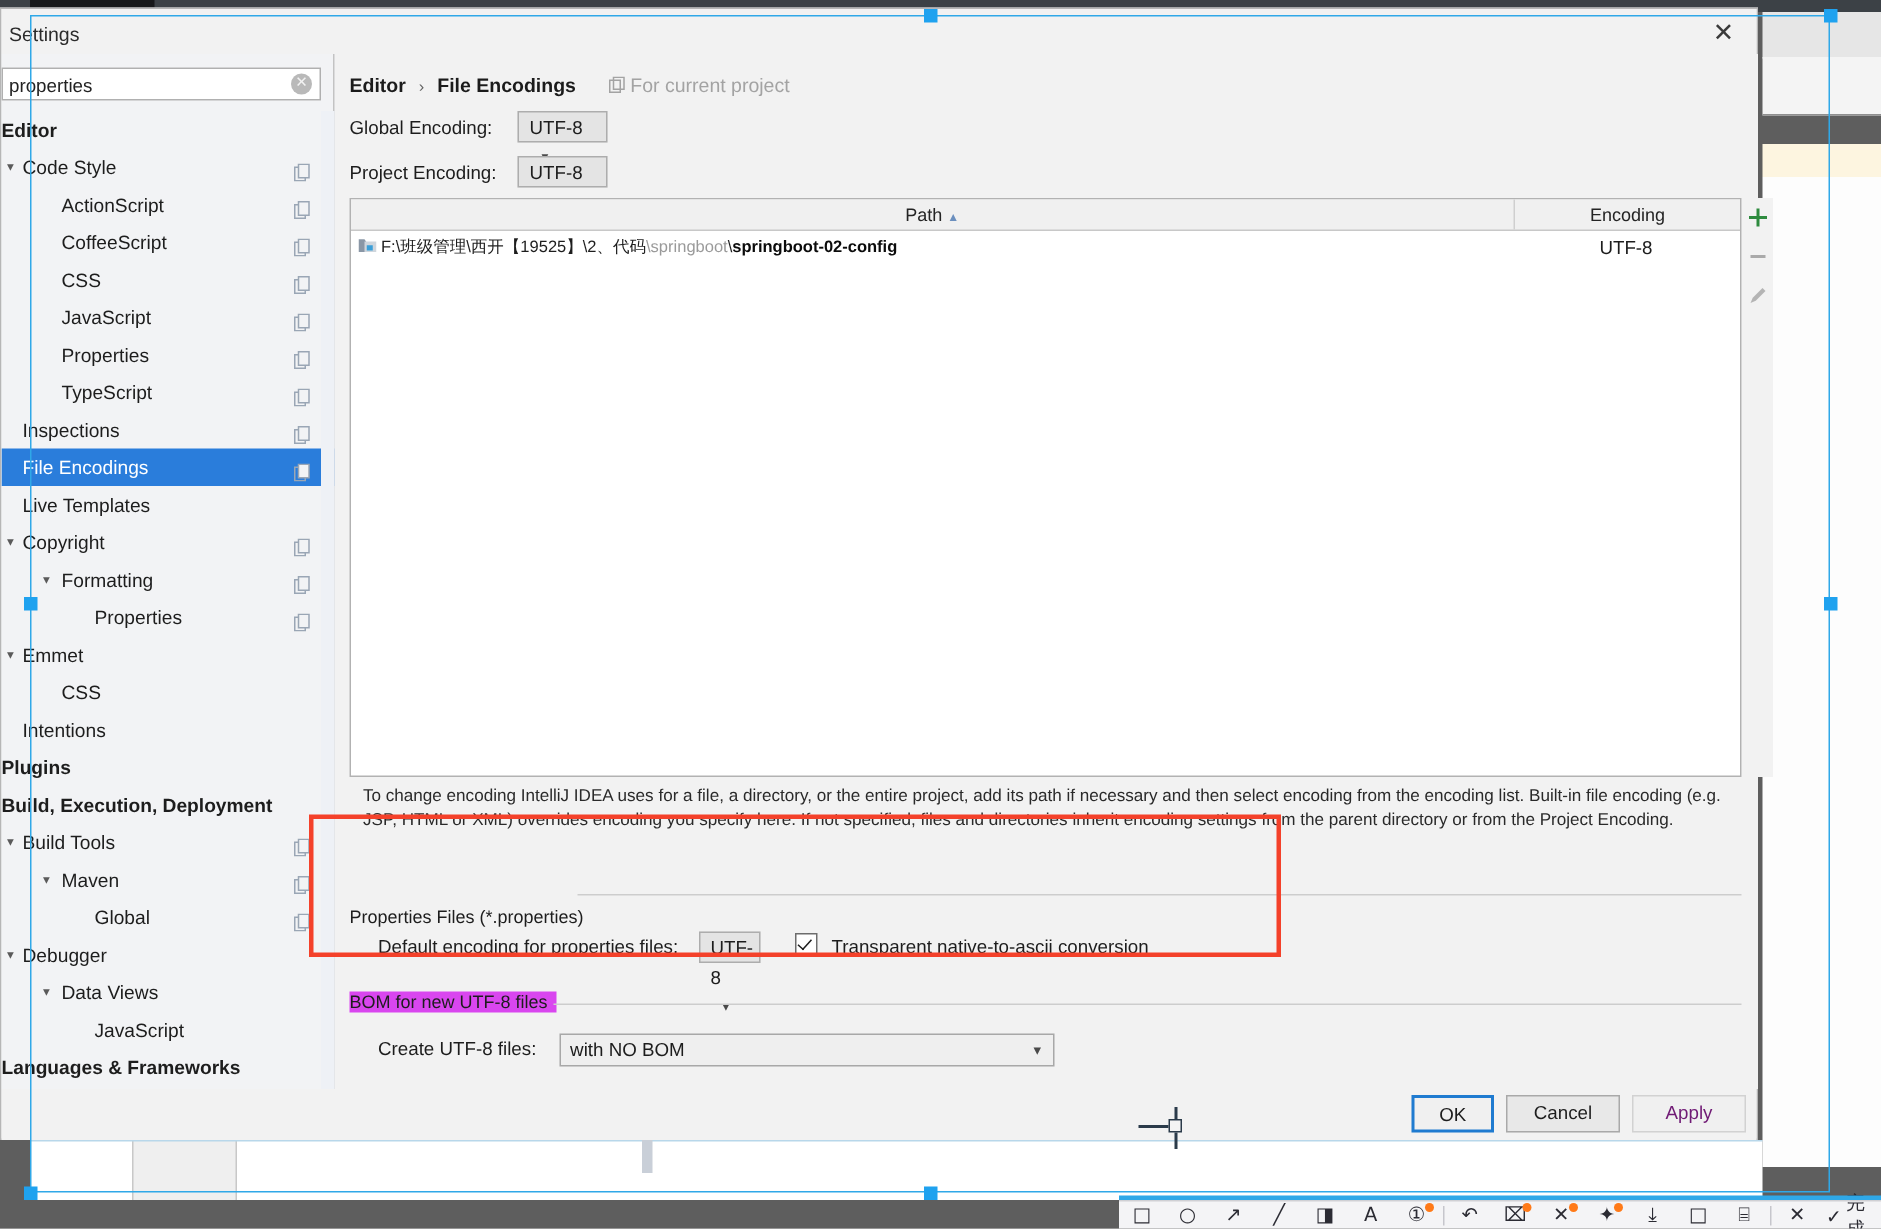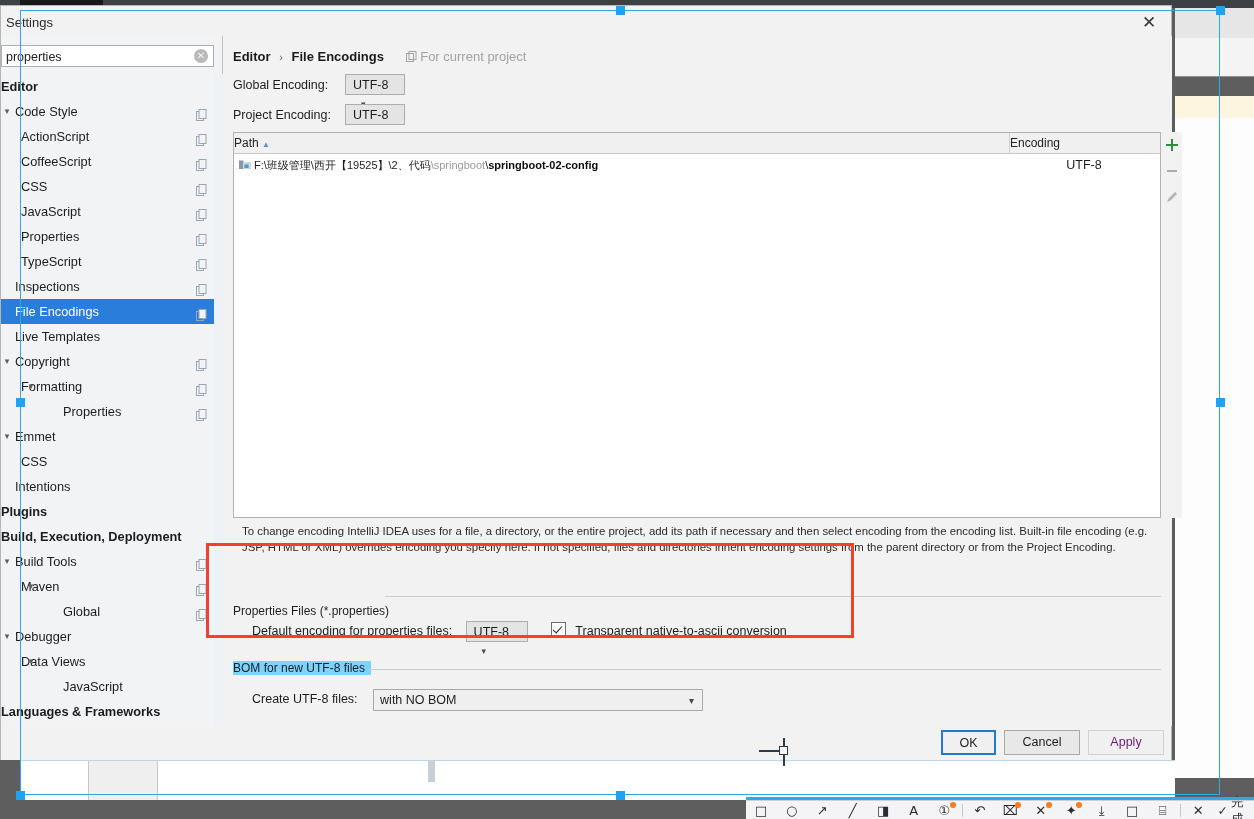--- a/index.html
+++ b/index.html
@@ -42,41 +42,41 @@
   #tree{position:absolute;left:0;top:38px;width:222px;height:652px;overflow:hidden;}
   .trow{position:relative;height:25px;line-height:25px;white-space:nowrap;cursor:pointer;}
   .trow .lbl{font-size:12.8px;color:#1d1d1d;}
   .trow.cat .lbl{font-weight:bold;}
   .trow.sel{background:#2a7ddb;}
   .trow.sel .lbl{color:#ffffff;}
   .trow .arrow{position:absolute;left:0px;top:0;width:12px;text-align:center;color:#5a5a5a;font-size:9px;}
   .trow .copyic{position:absolute;right:16px;top:6px;width:11px;height:12px;}
   .lvl0{padding-left:0px;}
   .lvl1{padding-left:14px;}
-  .lvl2{padding-left:20px;}
+  .lvl2{padding-left:40px;}
   .lvl3{padding-left:62px;}
   #leftscroll{position:absolute;left:213px;top:38px;width:9px;height:652px;background:#eef1f6;}
   #leftthumb{position:absolute;left:214px;top:96px;width:7px;height:612px;background:#c9cfd8;}
 
   
   #rightpane{position:absolute;left:223px;top:30px;width:948px;height:690px;background:#f2f2f2;}
   .crumbs{position:absolute;left:9px;top:13px;font-size:13px;}
   .crumbs b{font-weight:bold;color:#1b1b1b;}
   .crumbs .sep{color:#636363;margin:0 5px;font-size:11px;}
   .crumbs .dim{color:#a3a3a3;margin-left:18px;}
   .formrow{position:absolute;font-size:12.5px;color:#1d1d1d;}
   .combo{display:inline-block;height:21px;line-height:20px;background:#e4e4e4;border:1px solid #adadad;
     box-sizing:border-box;padding:0 4px 0 7px;font-size:12.5px;color:#1d1d1d;cursor:pointer;position:relative;vertical-align:middle;}
   .combo .cv{display:inline-block;}
   .combo .ca{display:inline-block;margin-left:8px;color:#4a4a4a;font-size:9px;position:relative;top:-2px;}
 
   
   #tablewrap{position:absolute;left:9px;top:96px;width:928px;height:386px;background:#ffffff;border:1px solid #b2b2b2;box-sizing:border-box;}
   #thead{height:20px;background:#f0f0f0;border-bottom:1px solid #c8c8c8;position:relative;}
-  #thead .th{position:absolute;top:0;height:20px;line-height:20px;font-size:12px;color:#242424;}
+  #thead .th{position:absolute;top:0;height:20px;line-height:20px;text-align:center;font-size:12px;color:#242424;}
   #thead .div1{position:absolute;left:775px;top:0;width:1px;height:20px;background:#cfcfcf;}
   #tbody{position:relative;}
   .trowd{position:relative;height:22px;line-height:22px;}
   .trowd .pathcell{position:absolute;left:5px;top:0;white-space:nowrap;font-size:11px;}
   .trowd .enccell{position:absolute;left:775px;top:0;width:150px;text-align:center;font-size:12.5px;}
   .foldericon{display:inline-block;width:12px;height:11px;position:relative;top:1px;margin-right:3px;}
   .pgray{color:#9a9a9a;}
   .pblack{color:#1d1d1d;}
   .pbold{color:#0b0b0b;font-weight:bold;}
   #tbtns{position:absolute;left:938px;top:96px;width:20px;height:386px;background:#f2f2f2;}
@@ -87,21 +87,21 @@
   
   #propgroup{position:absolute;left:9px;top:552px;width:928px;height:78px;}
   #propgroup .gtitle{position:absolute;left:0px;top:0px;font-size:12px;color:#1d1d1d;background:#f2f2f2;padding-right:6px;margin-top:16px;}
   #propgroup .gline{position:absolute;left:152px;top:8px;width:776px;height:1px;background:#cdcdcd;}
   #propgroup .prow{position:absolute;left:19px;top:32px;font-size:12.5px;}
   .chk{display:inline-block;width:13px;height:13px;border:1px solid #6d6d6d;background:#fff;position:relative;top:2px;margin-right:6px;cursor:pointer;}
   .chk:after{content:"";position:absolute;left:3px;top:1px;width:4px;height:8px;border:solid #1d1d1d;border-width:0 1.6px 1.6px 0;transform:rotate(42deg);}
 
   
   #bomgroup{position:absolute;left:9px;top:625px;width:928px;height:70px;}
-  #bomgroup .gtitle{position:absolute;left:0px;top:0px;font-size:12px;color:#1d1d1d;background:#7dd3fc;padding-right:6px;}
+  #bomgroup .gtitle{position:absolute;left:0px;top:0px;font-size:12px;color:#1d1d1d;background:#d946ef;padding-right:6px;}
   #bomgroup .gline{position:absolute;left:136px;top:8px;width:792px;height:1px;background:#cdcdcd;}
   #bomgroup .brow{position:absolute;left:19px;top:28px;font-size:12.5px;}
   #bomcombo{display:inline-block;width:330px;height:22px;line-height:21px;background:#efefef;border:1px solid #a8a8a8;
     box-sizing:border-box;padding:0 6px;font-size:12.5px;position:relative;vertical-align:middle;cursor:pointer;}
   #bomcombo .ca{position:absolute;right:8px;top:0px;color:#4a4a4a;font-size:10px;}
   #bomnote{position:absolute;left:141px;top:54px;font-size:12.5px;color:#1d1d1d;}
   #bomnote .lk{color:#4c84d6;}
 
   
   #redbox{position:absolute;left:206px;top:543px;width:648px;height:95px;border:3px solid #f4412a;box-sizing:border-box;pointer-events:none;z-index:40;}
@@ -310,21 +310,21 @@
       </div>
     </div>
 
     <div id="hinttext">To change encoding IntelliJ IDEA uses for a file, a directory, or the entire project, add its path if necessary and then select encoding from the encoding list. Built-in file encoding (e.g. JSP, HTML or XML) overrides encoding you specify here. If not specified, files and directories inherit encoding settings from the parent directory or from the Project Encoding.</div>
 
     <div id="propgroup">
       <div class="gtitle">Properties Files (*.properties)</div>
       <div class="gline"></div>
       <div class="prow">
         <span>Default encoding for properties files:</span>
-        <span class="combo" style="margin-left:10px;width:62px;">
+        <span class="combo" style="margin-left:10px;width:41px;">
           <span class="cv">UTF-8</span>
           <span class="ca">▾</span>
         </span>
         <span style="margin-left:20px;">
           <span class="chk"></span>
           <span>Transparent native-to-ascii conversion</span>
         </span>
       </div>
     </div>
 

